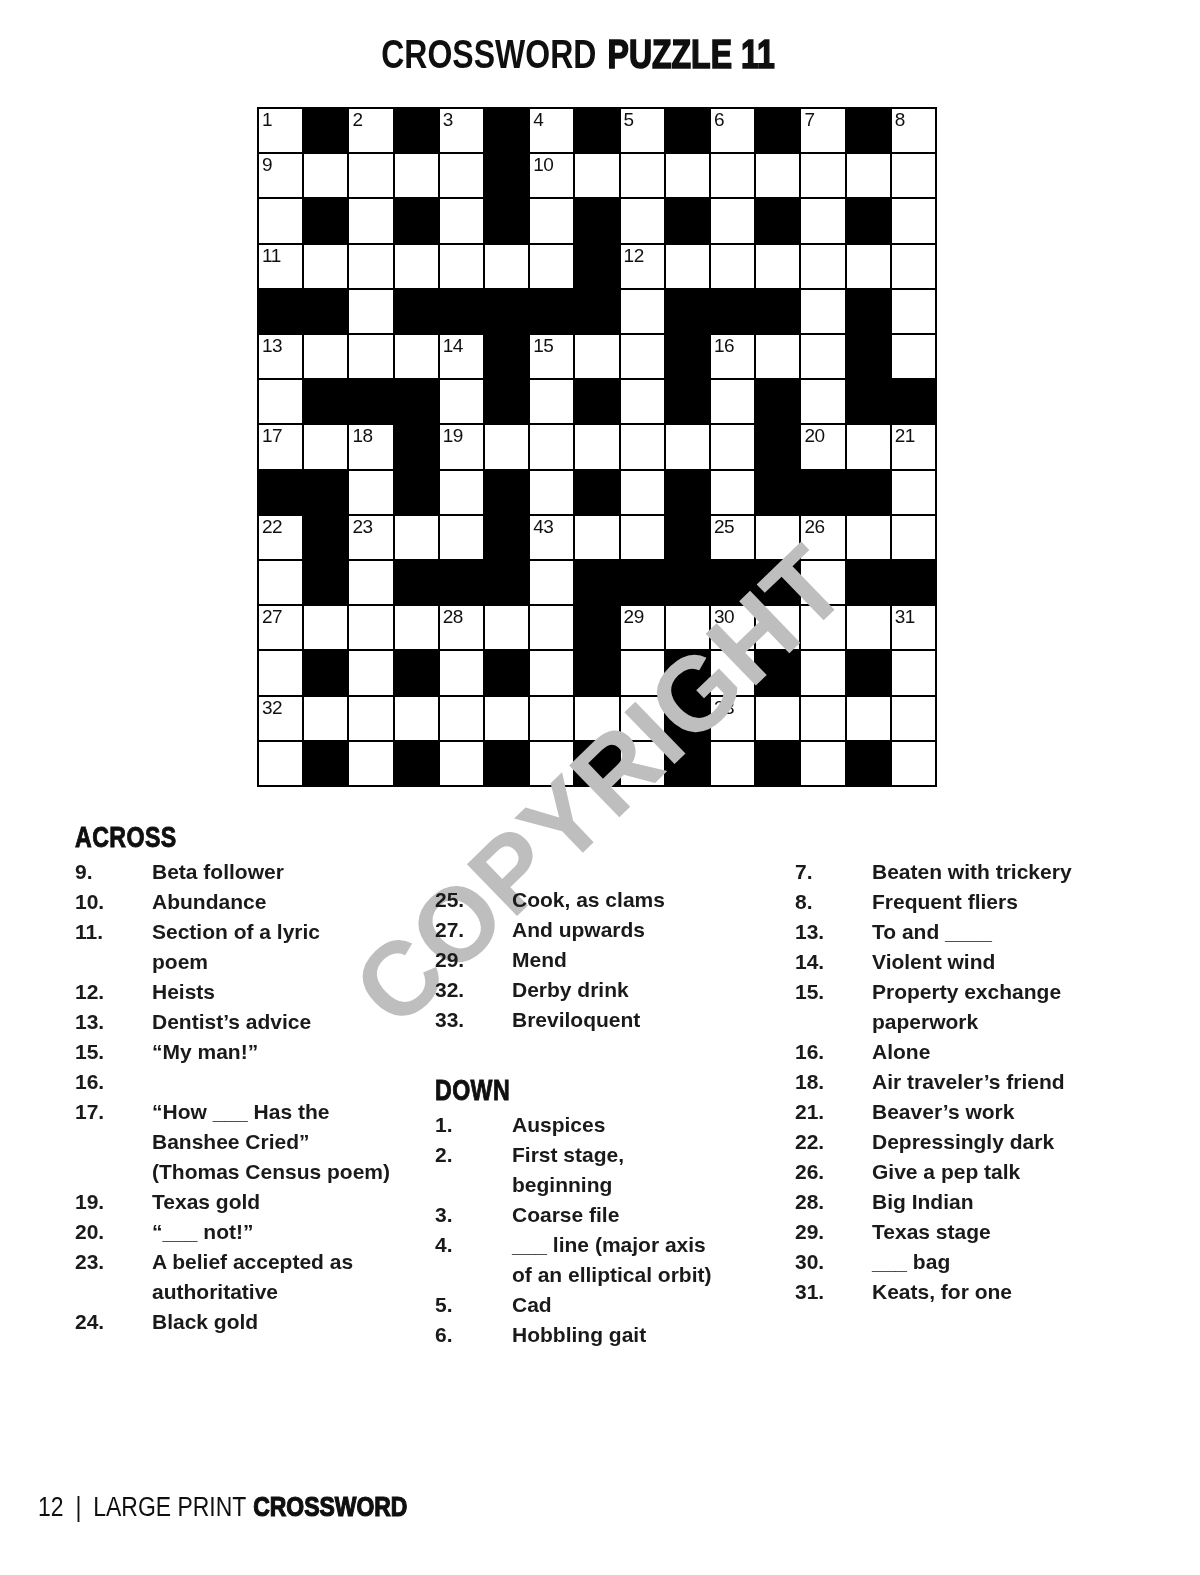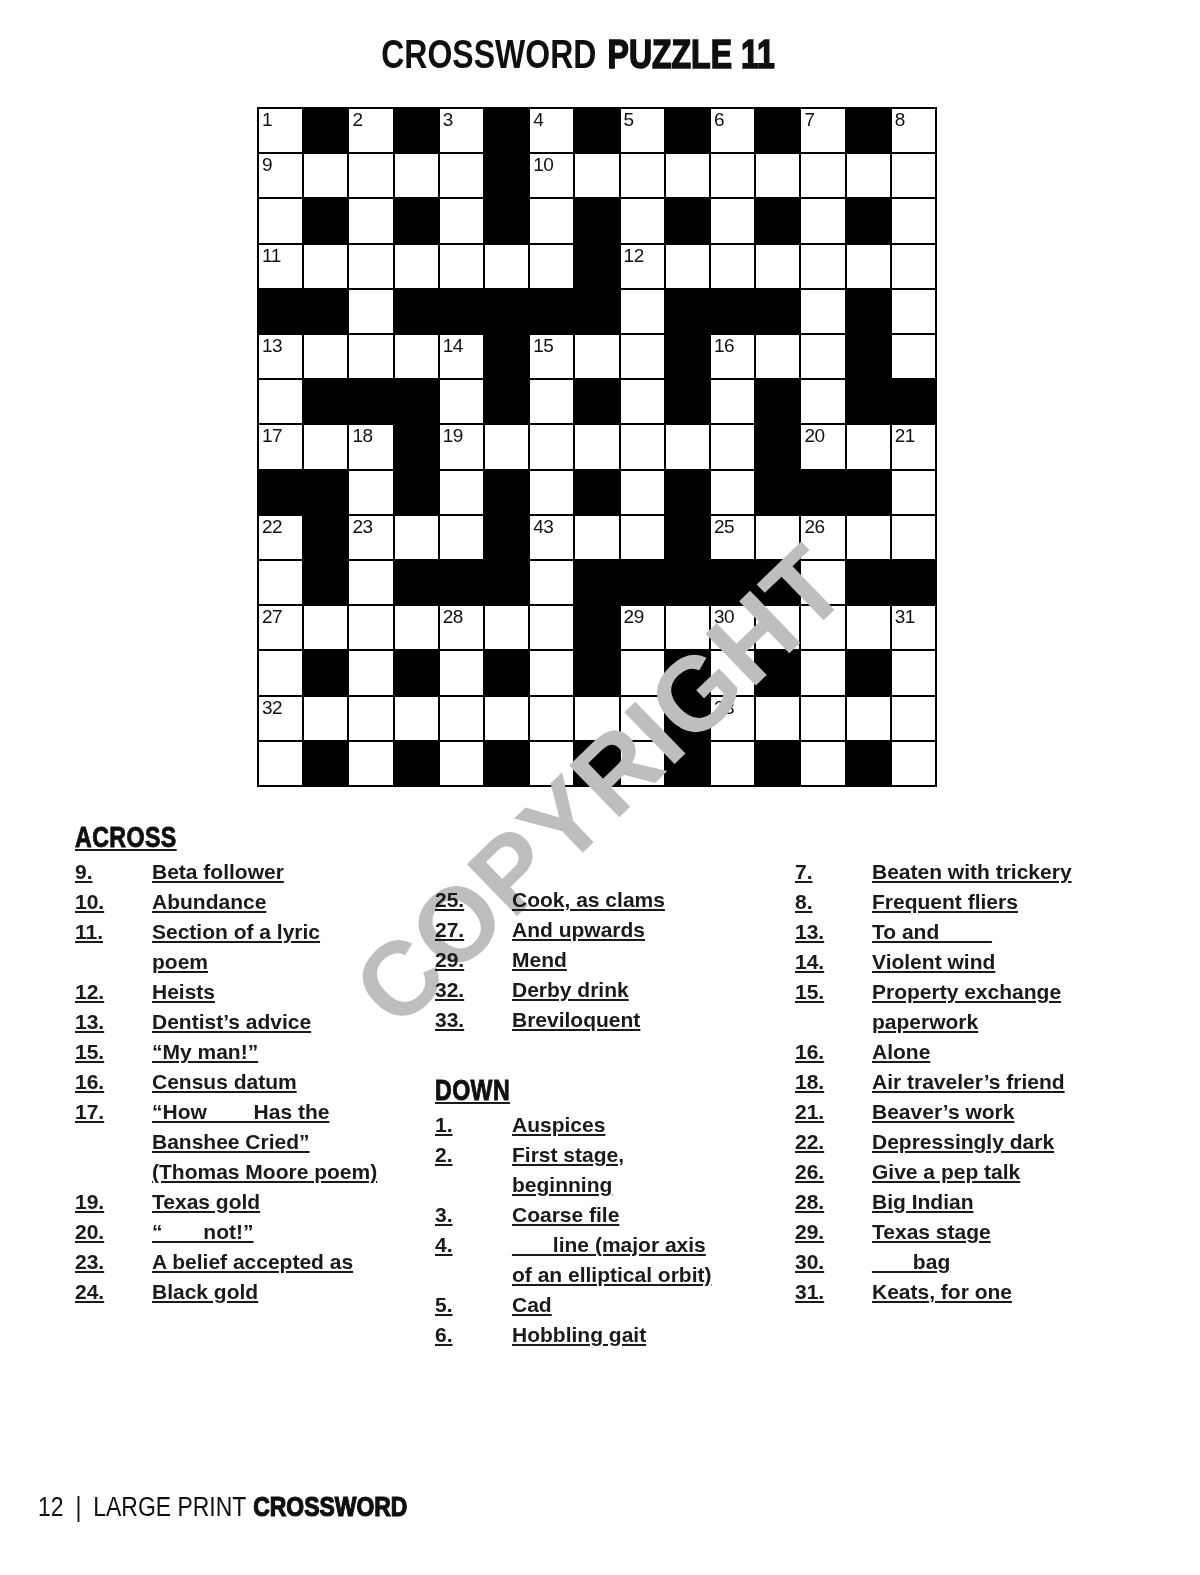--- a/index.html
+++ b/index.html
@@ -35,21 +35,21 @@
   
   .watermark{
     position:absolute;left:600px;top:786px;z-index:5;
     transform:translate(-50%,-50%) rotate(-44deg);
     font-size:105px;font-weight:700;letter-spacing:1px;
     color:var(--watermark);pointer-events:none;white-space:nowrap;
   }
   
   .clue-col{
     position:absolute;width:345px;font-size:21px;font-weight:700;
-    line-height:30px;color:var(--text);z-index:10;text-decoration:underline;
+    line-height:30px;color:var(--text);z-index:10;
   }
   #clue-col-0{left:75px;top:822px;}
   #clue-col-1{left:435px;top:885px;}
   #clue-col-2{left:795px;top:857px;}
   .clue-header{
     font-size:29px;line-height:30px;font-weight:900;color:#0f0f0f;
     transform:scaleX(0.8);transform-origin:left center;
     -webkit-text-stroke:0.9px #0f0f0f;margin-bottom:5px;letter-spacing:0.5px;
   }
   .clue-header.mt{margin-top:40px;}
@@ -402,48 +402,46 @@
         </div>
       </div>
       <div class="clue">
         <div class="clue-num">15.</div>
         <div class="clue-text">
           <div>“My man!”</div>
         </div>
       </div>
       <div class="clue">
         <div class="clue-num">16.</div>
-        <div class="clue-text">
-          <div>Census datum</div>
-        </div>
       </div>
       <div class="clue">
         <div class="clue-num">17.</div>
         <div class="clue-text">
           <div>“How ___ Has the</div>
           <div>Banshee Cried”</div>
-          <div>(Thomas Moore poem)</div>
+          <div>(Thomas Census poem)</div>
         </div>
       </div>
       <div class="clue">
         <div class="clue-num">19.</div>
         <div class="clue-text">
           <div>Texas gold</div>
         </div>
       </div>
       <div class="clue">
         <div class="clue-num">20.</div>
         <div class="clue-text">
           <div>“___ not!”</div>
         </div>
       </div>
       <div class="clue">
         <div class="clue-num">23.</div>
         <div class="clue-text">
           <div>A belief accepted as</div>
+          <div>authoritative</div>
         </div>
       </div>
       <div class="clue">
         <div class="clue-num">24.</div>
         <div class="clue-text">
           <div>Black gold</div>
         </div>
       </div>
     </div>
   <div class="clue-col" id="clue-col-1">

